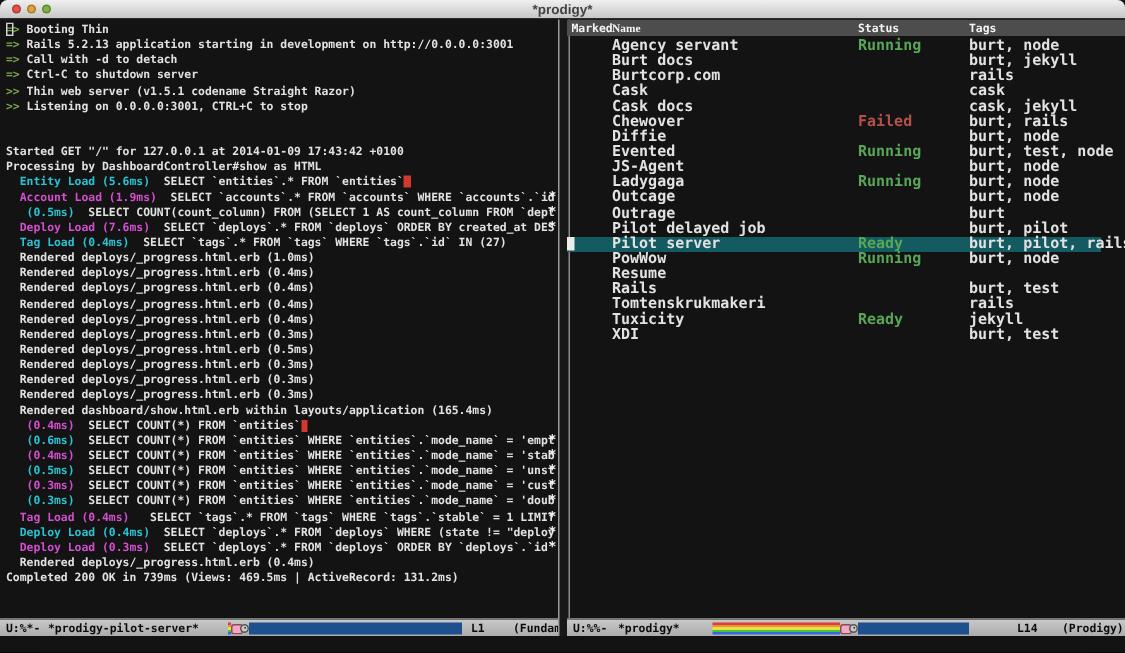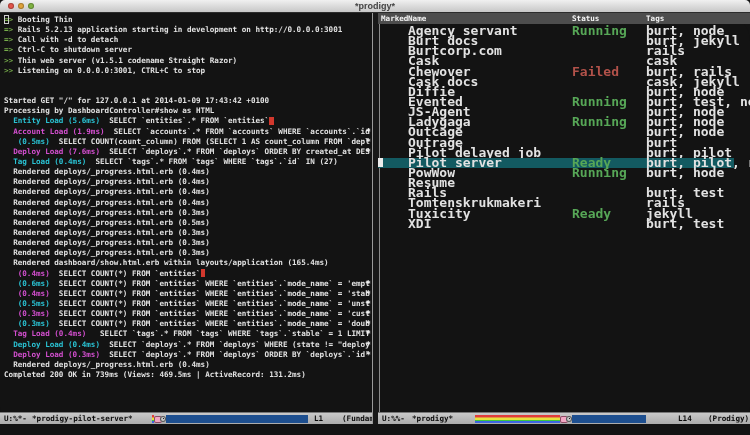--- a/index.html
+++ b/index.html
@@ -25,22 +25,22 @@
   .log{position:absolute;left:0;top:1px;right:0;height:399px;padding:1px 0 0 4px;font-size:7.6px;}
   .line{position:relative;height:10.15px;line-height:10.15px;white-space:pre;overflow:hidden;}
   .g{color:#76ab4a;} .c{color:#2ac3d4;} .m{color:#d44fd0;} .d{color:#e2e2e2;}
   .hc{outline:1px solid #cfcfcf;outline-offset:-1px;}
   .rb{display:inline-block;width:4.6px;height:8px;background:#d2382d;vertical-align:middle;}
   .trunc{position:absolute;right:1px;top:0;color:#f2f2f2;font-size:9px;}
   
   .header-line{position:absolute;left:0;top:0;right:0;height:11px;line-height:11px;
                background:#4d4d4d;color:#f5f5f5;font-size:7.6px;}
   .header-line span{position:absolute;top:0;}
-  .h-marked{left:3px;} .h-name{left:30px;} .h-status{left:194px;} .h-tags{left:268px;text-align:right;}
-  .svc-rows{position:absolute;left:0;top:13px;right:16px;font-size:13px;text-decoration:underline;}
+  .h-marked{left:3px;} .h-name{left:30px;font-family:Liberation Serif, serif;} .h-status{left:194px;} .h-tags{left:268px;text-align:right;}
+  .svc-rows{position:absolute;left:0;top:13px;right:16px;font-size:10px;text-decoration:underline;}
   .svc-row{position:relative;height:10.15px;line-height:10.15px;white-space:pre;}
   .svc-row span{position:absolute;top:0;}
   .svc-name{left:30px;} .svc-status{left:194px;} .svc-tags{left:268px;}
   .st-running,.st-ready{color:#57a757;} .st-failed{color:#b2524a;}
   .svc-row.hl{background:#135a61;}
   .svc-cursor{position:absolute;left:0;top:0.5px;width:5px;height:9px;background:#ececec;}
   
   .modeline{position:absolute;left:0;right:0;top:399px;height:12px;
             background:linear-gradient(#c9c9c9,#a9a9a9);color:#0a0a0a;font-size:7.6px;
             overflow:hidden;border-top:1px solid #777;}
@@ -85,20 +85,21 @@
           <div class="line"><span class="g">&gt;&gt; </span><span class="d">Listening on 0.0.0.0:3001, CTRL+C to stop</span></div>
           <div class="line"></div>
           <div class="line"></div>
           <div class="line"><span class="d">Started GET "/" for 127.0.0.1 at 2014-01-09 17:43:42 +0100</span></div>
           <div class="line"><span class="d">Processing by DashboardController#show as HTML</span></div>
           <div class="line"><span class="c">  Entity Load (5.6ms)</span><span class="d">  SELECT `entities`.* FROM `entities`</span><span class="rb"> </span></div>
           <div class="line"><span class="m">  Account Load (1.9ms)</span><span class="d">  SELECT `accounts`.* FROM `accounts` WHERE `accounts`.`id</span><span class="trunc">*</span></div>
           <div class="line"><span class="c">   (0.5ms)</span><span class="d">  SELECT COUNT(count_column) FROM (SELECT 1 AS count_column FROM `depl</span><span class="trunc">*</span></div>
           <div class="line"><span class="m">  Deploy Load (7.6ms)</span><span class="d">  SELECT `deploys`.* FROM `deploys` ORDER BY created_at DES</span><span class="trunc">*</span></div>
           <div class="line"><span class="c">  Tag Load (0.4ms)</span><span class="d">  SELECT `tags`.* FROM `tags` WHERE `tags`.`id` IN (27)</span></div>
+          <div class="line"><span class="d">  Rendered deploys/_progress.html.erb (1.0ms)</span></div>
           <div class="line"><span class="d">  Rendered deploys/_progress.html.erb (0.4ms)</span></div>
           <div class="line"><span class="d">  Rendered deploys/_progress.html.erb (0.4ms)</span></div>
           <div class="line"><span class="d">  Rendered deploys/_progress.html.erb (0.4ms)</span></div>
           <div class="line"><span class="d">  Rendered deploys/_progress.html.erb (0.4ms)</span></div>
           <div class="line"><span class="d">  Rendered deploys/_progress.html.erb (0.3ms)</span></div>
           <div class="line"><span class="d">  Rendered deploys/_progress.html.erb (0.5ms)</span></div>
           <div class="line"><span class="d">  Rendered deploys/_progress.html.erb (0.3ms)</span></div>
           <div class="line"><span class="d">  Rendered deploys/_progress.html.erb (0.3ms)</span></div>
           <div class="line"><span class="d">  Rendered deploys/_progress.html.erb (0.3ms)</span></div>
           <div class="line"><span class="d">  Rendered dashboard/show.html.erb within layouts/application (165.4ms)</span></div>
@@ -138,22 +139,22 @@
         <span class="h-marked">Marked</span>
         <span class="h-name">Name</span>
         <span class="h-status">Status</span>
         <span class="h-tags">Tags</span>
       </div>
       <div class="svc-rows" id="svc-rows">
           <div class="svc-row"><span class="svc-name">Agency servant</span><span class="svc-status st-running">Running</span><span class="svc-tags">burt, node</span></div>
           <div class="svc-row"><span class="svc-name">Burt docs</span><span class="svc-tags">burt, jekyll</span></div>
           <div class="svc-row"><span class="svc-name">Burtcorp.com</span><span class="svc-tags">rails</span></div>
           <div class="svc-row"><span class="svc-name">Cask</span><span class="svc-tags">cask</span></div>
+          <div class="svc-row"><span class="svc-name">Cask docs</span><span class="svc-tags">cask, jekyll</span></div>
           <div class="svc-row"><span class="svc-name">Chewover</span><span class="svc-status st-failed">Failed</span><span class="svc-tags">burt, rails</span></div>
-          <div class="svc-row"><span class="svc-name">Cask docs</span><span class="svc-tags">cask, jekyll</span></div>
           <div class="svc-row"><span class="svc-name">Diffie</span><span class="svc-tags">burt, node</span></div>
           <div class="svc-row"><span class="svc-name">Evented</span><span class="svc-status st-running">Running</span><span class="svc-tags">burt, test, node</span></div>
           <div class="svc-row"><span class="svc-name">JS-Agent</span><span class="svc-tags">burt, node</span></div>
           <div class="svc-row"><span class="svc-name">Ladygaga</span><span class="svc-status st-running">Running</span><span class="svc-tags">burt, node</span></div>
           <div class="svc-row"><span class="svc-name">Outcage</span><span class="svc-tags">burt, node</span></div>
           <div class="svc-row"><span class="svc-name">Outrage</span><span class="svc-tags">burt</span></div>
           <div class="svc-row"><span class="svc-name">Pilot delayed job</span><span class="svc-tags">burt, pilot</span></div>
           <div class="svc-row hl"><div class="svc-cursor"></div><span class="svc-name">Pilot server</span><span class="svc-status st-ready">Ready</span><span class="svc-tags">burt, pilot, rails</span></div>
           <div class="svc-row"><span class="svc-name">PowWow</span><span class="svc-status st-running">Running</span><span class="svc-tags">burt, node</span></div>
           <div class="svc-row"><span class="svc-name">Resume</span></div>

